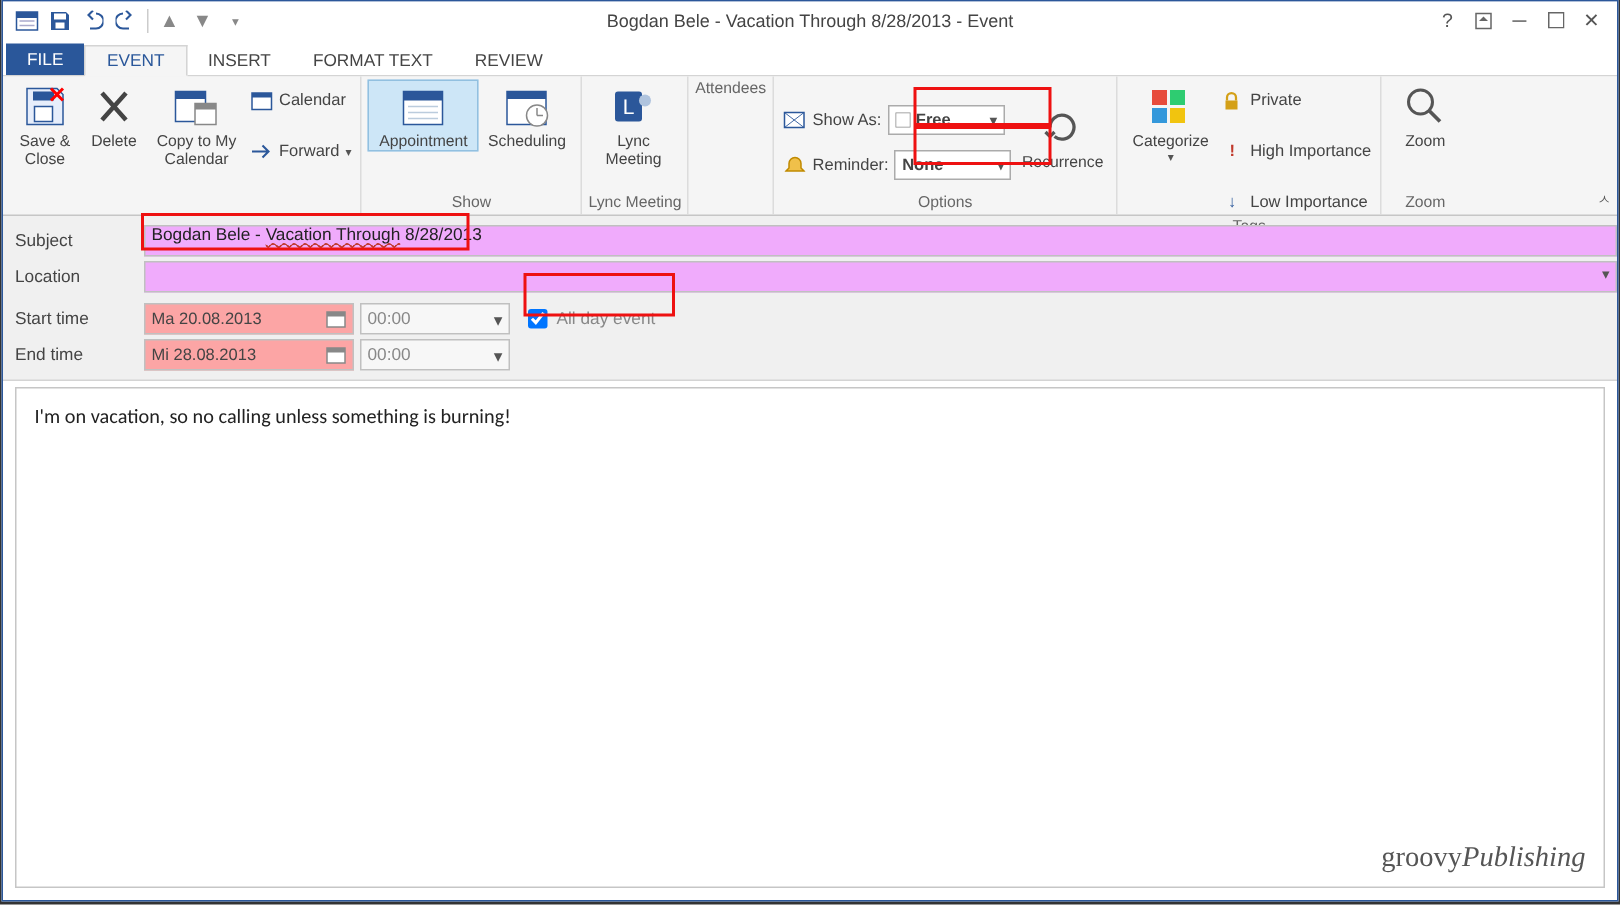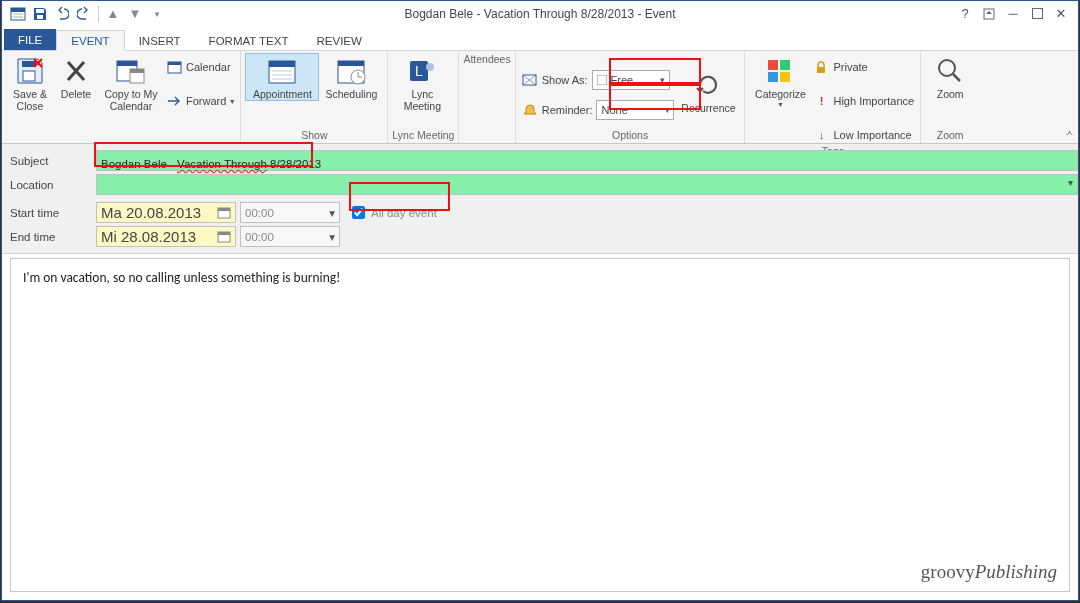--- a/index.html
+++ b/index.html
@@ -50,38 +50,38 @@
     display: flex; flex-direction: column; align-items: center; justify-content: flex-start;
     width: 52px; padding: 3px 2px 0; font-size: 10.5px; color: #444; text-align: center;
     line-height: 1.15;
   }
   .bbtn .ico { width: 32px; height: 30px; display: flex; align-items: center; justify-content: center; margin-bottom: 2px; }
   .bbtn.wide { width: 72px; }
   .bbtn.sel { background: #cde6f7; border: 1px solid #92c0e0; padding: 2px 1px 0; }
   .smallcol { display: flex; flex-direction: column; gap: 14px; padding-top: 4px; }
   .sline { display: flex; align-items: center; font-size: 11px; color: #444; padding: 2px 2px; gap: 4px; }
   .sline .sico { width: 16px; height: 16px; display: flex; align-items: center; justify-content: center; }
-  .combo { height: 20px; width: 78px; border: 1px solid #ababab; background: #fff; display: flex; align-items: center; font-size: 11px; padding: 0 4px; justify-content: space-between; box-sizing: border-box; }
+  .combo { height: 20px; width: 78px; border: 1px solid #ababab; background: #fff; display: flex; align-items: center; font-size: 11px; padding: 0 4px; justify-content: space-between; box-sizing: border-box; font-weight: bold; }
   .combo .arr { color: #555; font-size: 9px; }
   .redbox { position: absolute; border: 2px solid #e11; pointer-events: none; z-index: 5; }
   .collapse { position: absolute; right: 4px; bottom: 3px; font-size: 9px; color: #555; }
   
   .form {
     background: #f0f0f0; padding: 6px 8px 6px 8px; font-size: 11.5px; color: #444;
     display: grid; grid-template-columns: 86px 1fr; row-gap: 3px; align-items: center;
     border-bottom: 1px solid #d4d4d4;
   }
   .frow-label { }
   .finput {
-    height: 19px; border: 1px solid #c0c0c0; background: #86efac; padding: 0 4px;
-    font-size: 11.5px; color: #222; display: flex; align-items: flex-end;
+    height: 19px; border: 1px solid #c0c0c0; background: #f0abfc; padding: 0 4px;
+    font-size: 11.5px; color: #222; display: flex; align-items: flex-start;
   }
   .finput.full { width: calc(100% - 2px); }
   .timecell { display: flex; align-items: center; gap: 4px; }
-  .dateinput { width: 130px; height: 19px; border: 1px solid #c0c0c0; background: #fef9c3; padding: 0 4px; font-size: 15px; display: flex; align-items: center; justify-content: space-between; }
+  .dateinput { width: 130px; height: 19px; border: 1px solid #c0c0c0; background: #fca5a5; padding: 0 4px; font-size: 11px; display: flex; align-items: center; justify-content: space-between; }
   .timeinput { width: 90px; height: 19px; border: 1px solid #c0c0c0; background: #f7f7f7; padding: 0 4px; font-size: 11.5px; display: flex; align-items: center; justify-content: space-between; color: #888; }
   .timeinput .arr, .dateinput .cal { color: #555; }
   .chkwrap { display: flex; align-items: center; gap: 6px; color: #888; font-size: 11.5px; margin-left: 8px; }
   input[type=checkbox] { margin: 0; }
   .squiggle { text-decoration: underline wavy #c0392b; text-decoration-skip-ink: none; }
   
   .body {
     flex: 1; background: #fff; margin: 4px 8px 8px 8px;
     border: 1px solid #c6c6c6; padding: 10px 12px; font-size: 13.5px; color: #222;
     font-family: Calibri, "Segoe UI", sans-serif;

